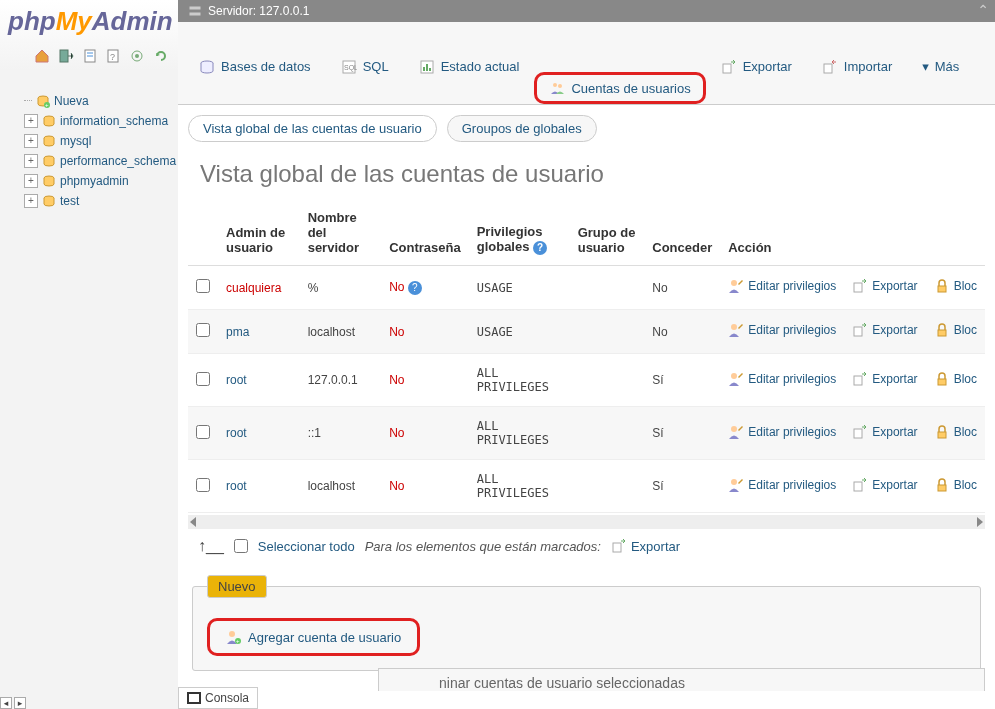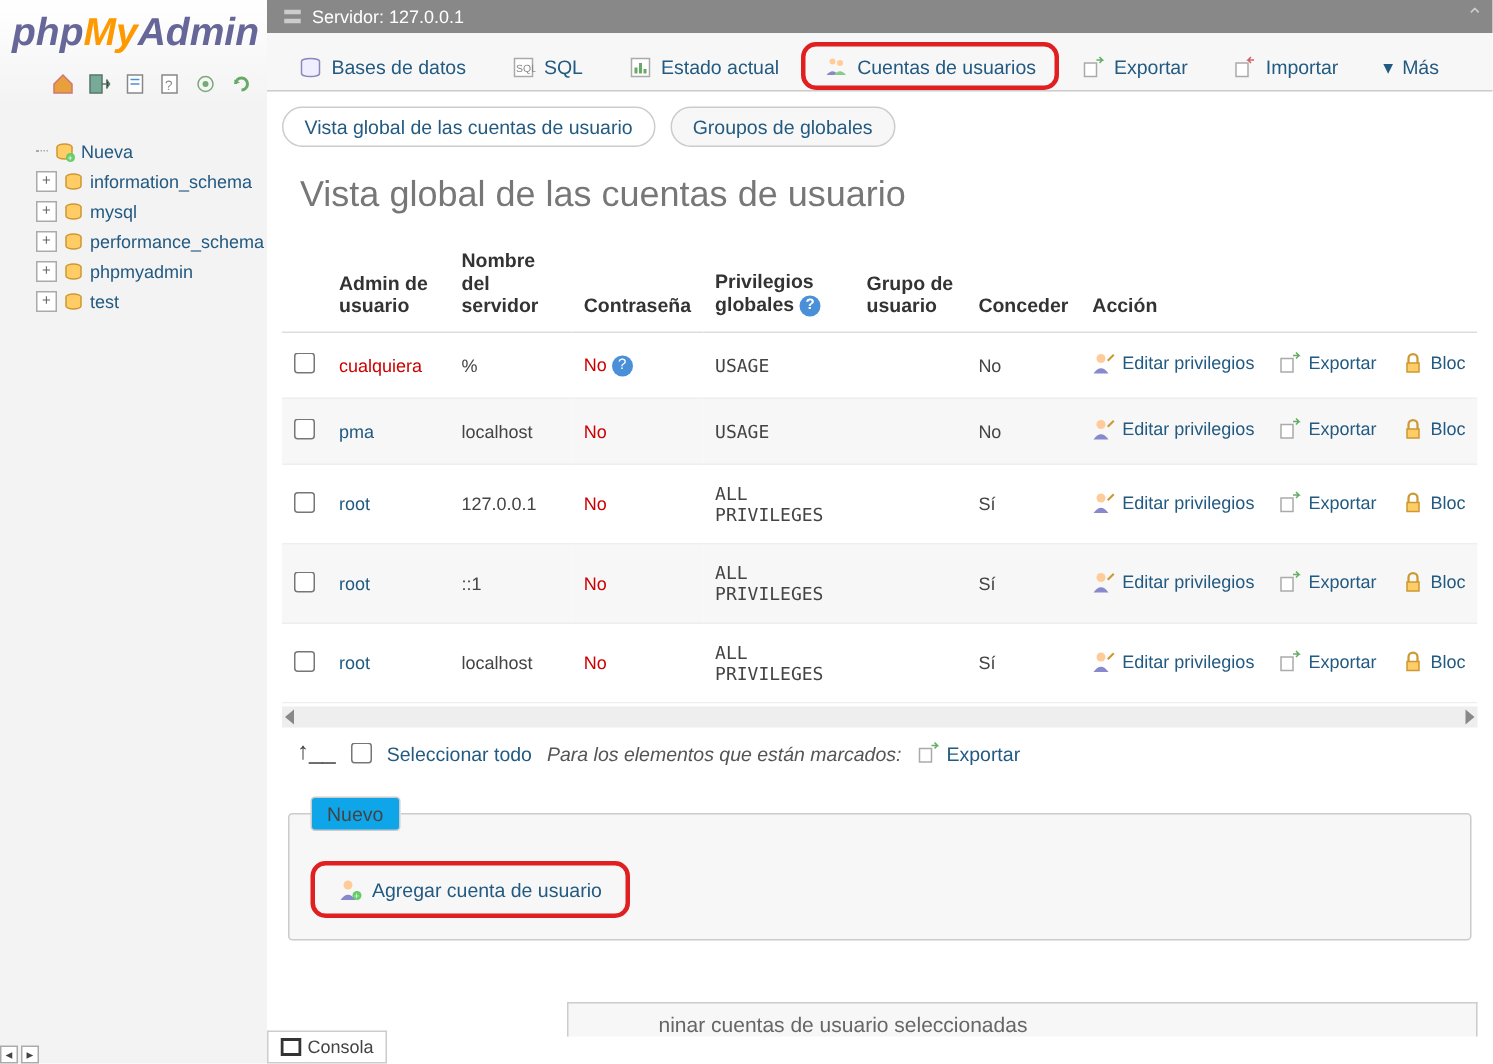--- a/index.html
+++ b/index.html
@@ -29,21 +29,21 @@
 
 .main { position: absolute; left: 178px; top: 0; right: 0; bottom: 0; background: #fff; }
 .serverbar { background: #888; color: #fff; padding: 4px 10px; font-size: 12px; display: flex; align-items: center; gap: 6px; }
 .serverbar .srv-icon { width: 14px; height: 14px; display: inline-block; }
 .collapse-btn { position: absolute; right: 6px; top: 2px; color: #ccc; font-size: 14px; cursor: pointer; }
 
 
 .toptabs { display: flex; padding: 6px 6px 0 6px; border-bottom: 1px solid #ccc; background: #f7f7f7; gap: 0; }
 .toptab { padding: 7px 14px; border: 1px solid transparent; border-bottom: none; border-radius: 5px 5px 0 0; display: flex; align-items: center; gap: 6px; color: #235a81; cursor: pointer; font-size: 13px; }
 .toptab .tab-icon { width: 16px; height: 16px; display: inline-block; }
-.toptab.highlighted { border: 3px solid #e02020; border-radius: 10px; padding: 5px 12px; }
+.toptab.highlighted { border: 3px solid #e02020; border-radius: 10px; padding: 5px 12px; margin-top: 44px; }
 
 
 .subtabs { padding: 10px 10px 0 10px; display: flex; gap: 10px; }
 .subtab { padding: 5px 14px; border: 1px solid #ccc; border-radius: 14px; color: #235a81; background: #f7f7f7; cursor: pointer; }
 .subtab.active { background: #fff; }
 
 
 .page-title { padding: 18px 18px 12px 22px; font-size: 24px; color: #777; font-weight: normal; }
 
 
@@ -66,21 +66,21 @@
 .hscroll::before { left: 2px; border-right: 6px solid #888; }
 .hscroll::after { right: 2px; border-left: 6px solid #888; }
 
 
 .selectall { padding: 6px 20px; display: flex; align-items: center; gap: 10px; font-size: 13px; }
 .selectall .arrow { font-size: 16px; }
 .italic { font-style: italic; color: #555; }
 
 
 fieldset { margin: 14px 14px; border: 1px solid #ccc; border-radius: 3px; padding: 20px 14px 14px 14px; background: #f7f7f7; }
-fieldset legend { padding: 3px 10px; background: #0ea5e9; border: 1px solid #ccc; border-radius: 3px; font-size: 13px; color: #444; }
+fieldset legend { padding: 3px 10px; background: #eab308; border: 1px solid #ccc; border-radius: 3px; font-size: 13px; color: #444; }
 .add-user { display: inline-flex; align-items: center; gap: 6px; color: #235a81; cursor: pointer; border: 3px solid #e02020; border-radius: 10px; padding: 8px 16px; }
 
 
 .console-tab { position: absolute; bottom: 0; left: 0; background: #fff; border: 1px solid #ccc; padding: 3px 8px; font-size: 12px; display: flex; align-items: center; gap: 4px; justify-content: center; }
 .secondary-title { position: absolute; bottom: 18px; left: 200px; right: 10px; border: 1px solid #ccc; border-bottom: none; padding: 6px 60px 0 60px; font-size: 14px; color: #666; background: #f7f7f7; }
 
 
 .bottom-nav { position: absolute; bottom: 0; left: 0; display: flex; gap: 2px; }
 .bottom-nav span { width: 12px; height: 12px; border: 1px solid #aaa; display: inline-flex; align-items: center; justify-content: center; font-size: 9px; background: #fff; }
 

